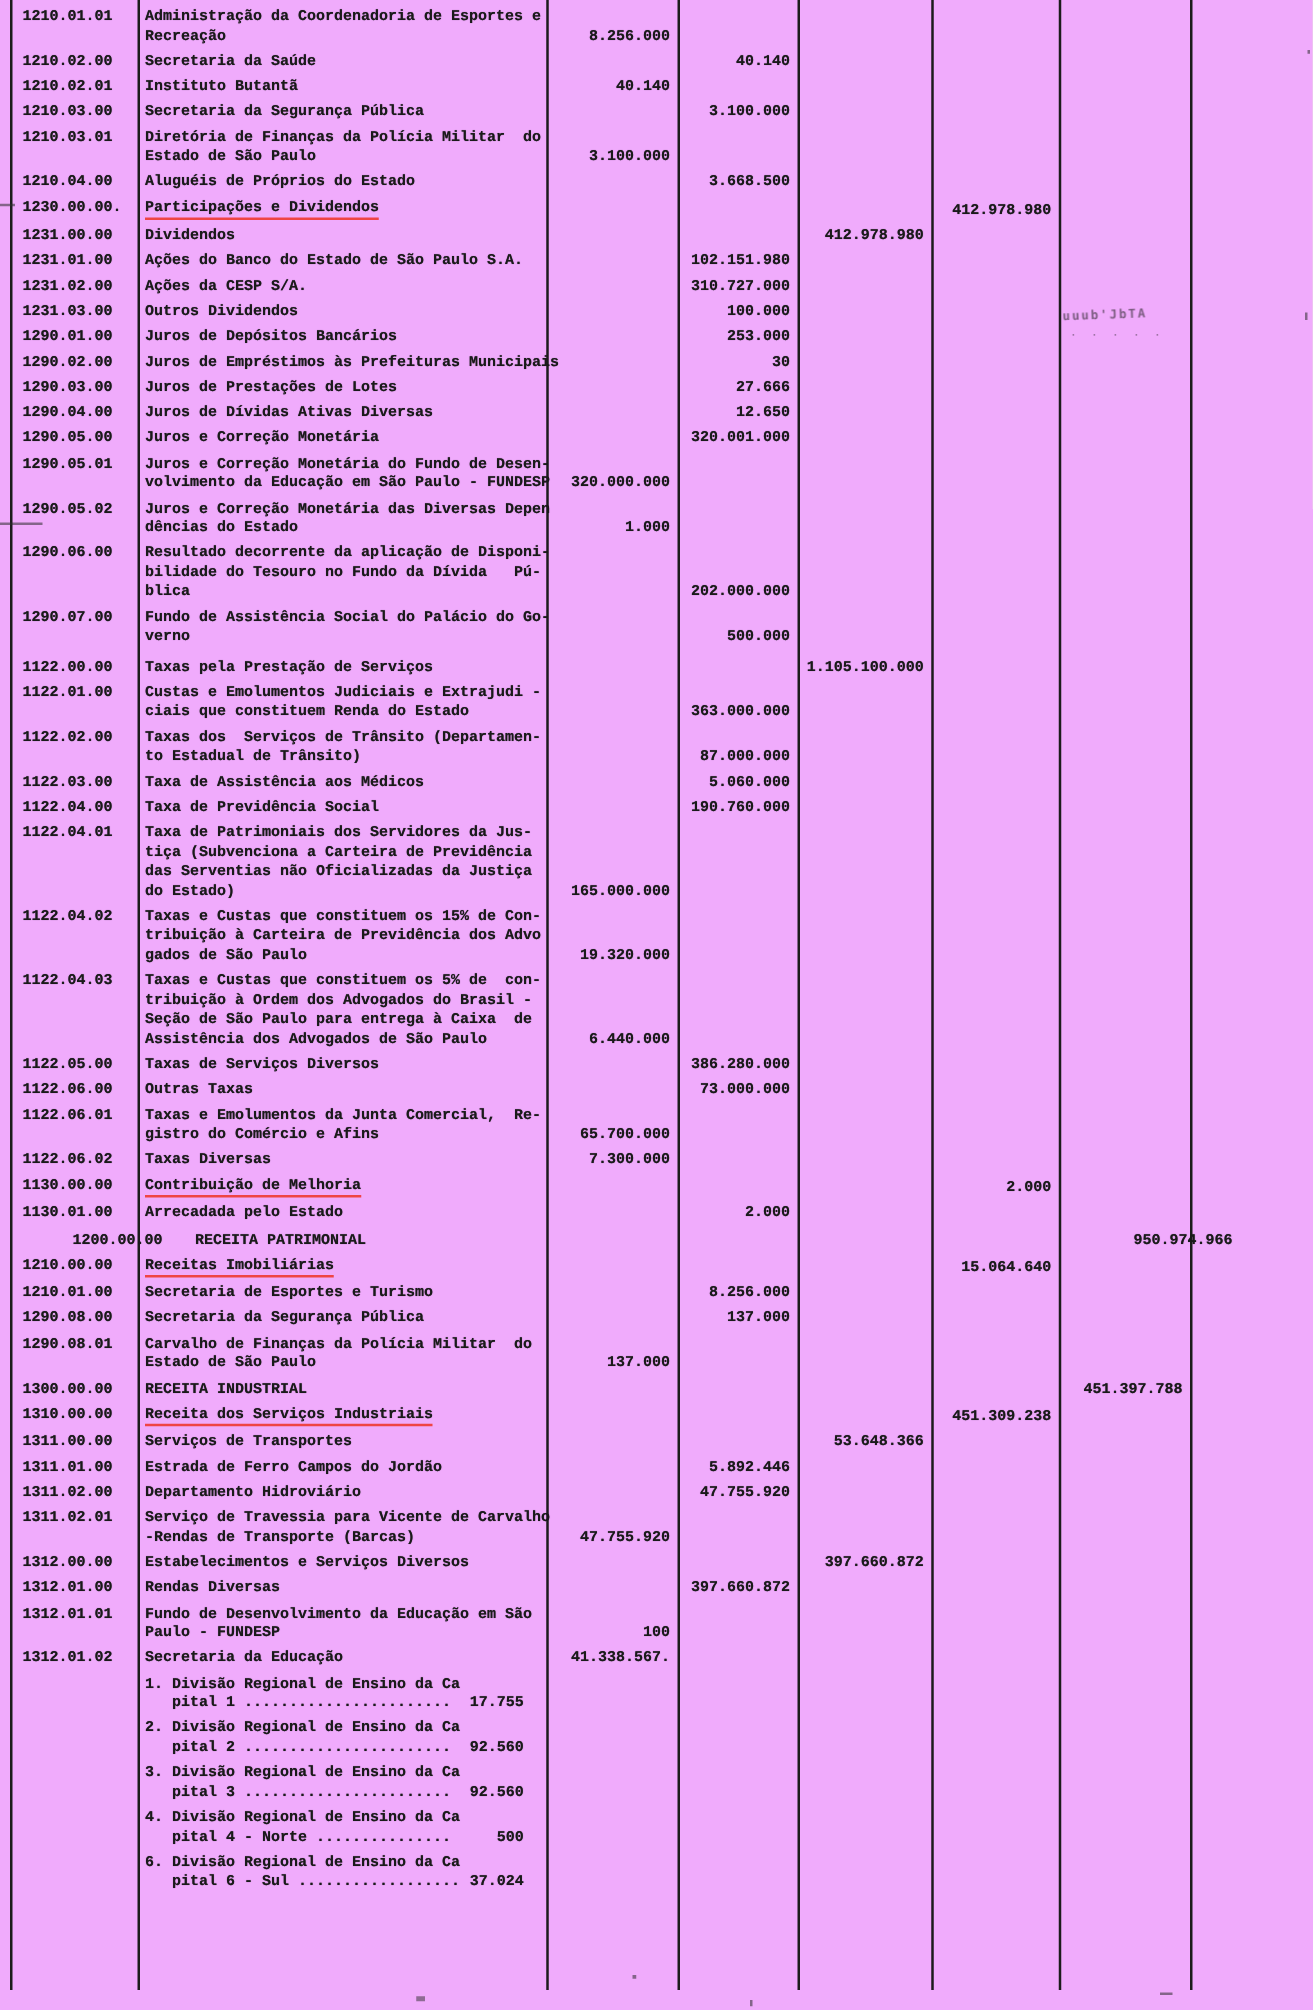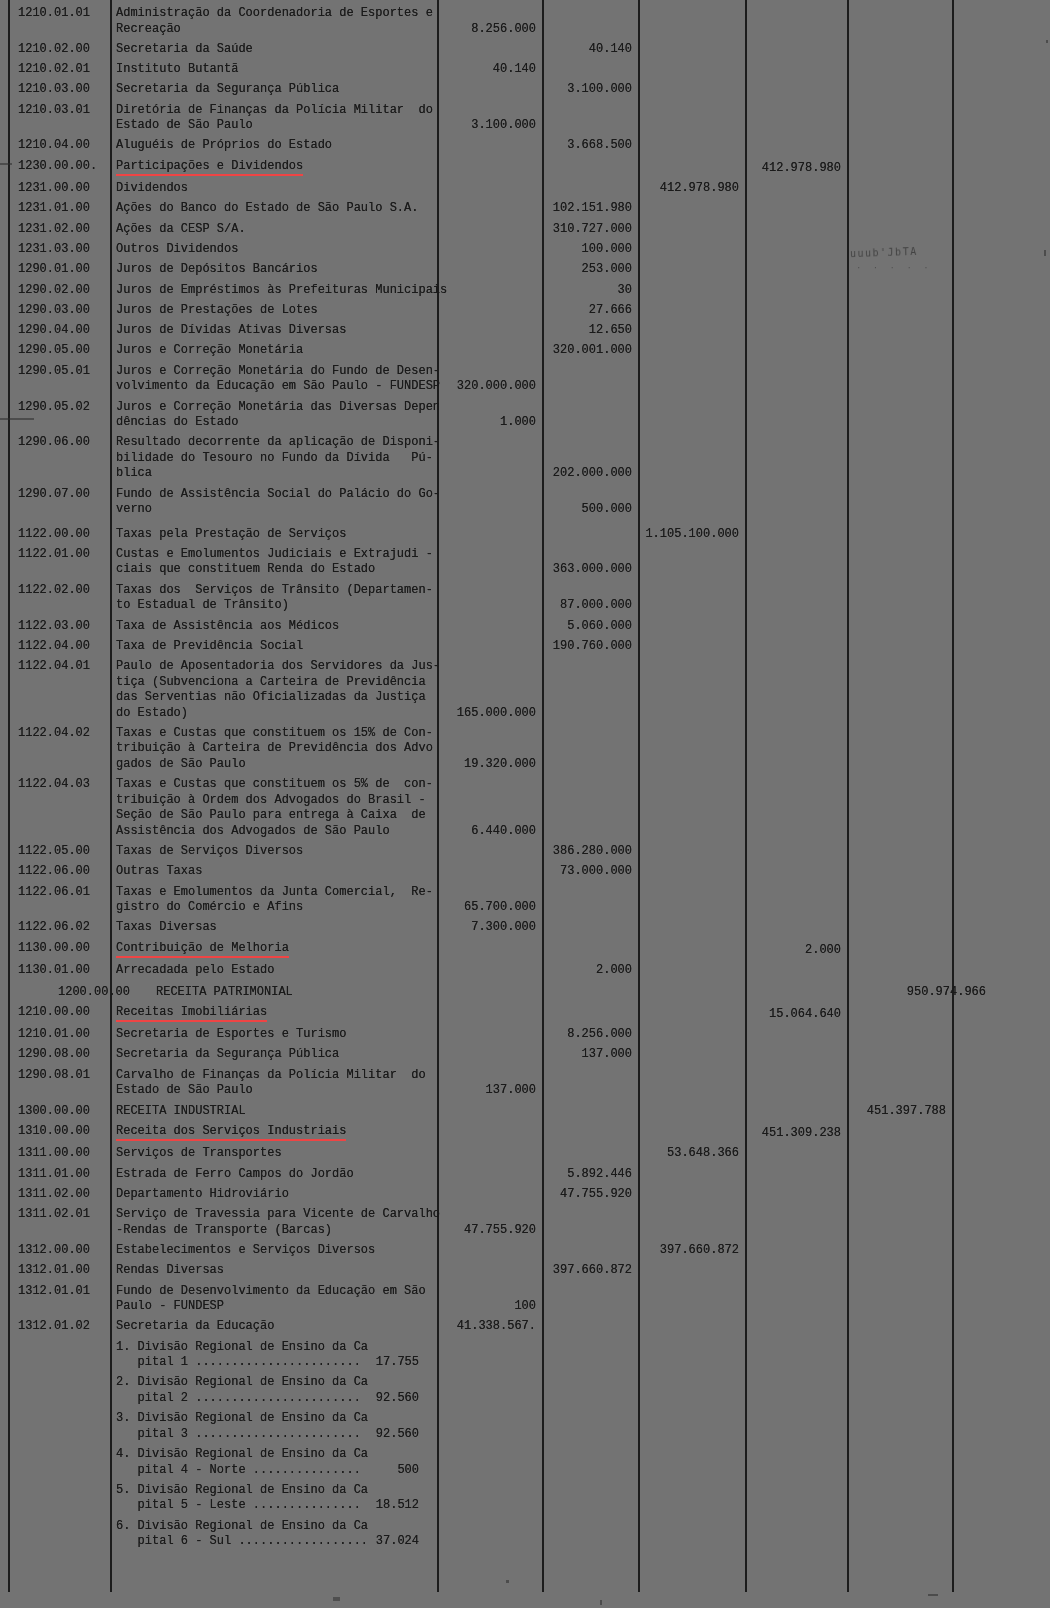--- a/index.html
+++ b/index.html
@@ -37,21 +37,21 @@
   }
   .smudge2{
     position:absolute;left:856px;top:263px;
     font-size:9px;letter-spacing:3px;opacity:.4;filter:blur(.3px);
   }
   .speck{position:absolute;background:#2b2b2b;opacity:.55;}
 </style>
 </head>
 <body>
 
-<div class="page" style="background: #737373; color: rgb(26, 26, 26);">
+<div class="page" style="background: #f0abfc; color: rgb(26, 26, 26); font-weight: bold;">
 
   <div class="vline" style="left:8px;"></div>
   <div class="vline" style="left:110px;"></div>
   <div class="vline" style="left:437px;"></div>
   <div class="vline" style="left:542px;"></div>
   <div class="vline" style="left:638px;"></div>
   <div class="vline" style="left:745px;"></div>
   <div class="vline" style="left:847px;"></div>
   <div class="vline" style="left:952px;"></div>
 
@@ -336,21 +336,21 @@
         </div>
         <div class="cell val"></div>
         <div class="cell val"><div class="vv">190.760.000</div></div>
         <div class="cell val"></div>
         <div class="cell val"></div>
         <div class="cell val"></div>
       </div>
       <div class="row">
         <div class="cell code">1122.04.01</div>
         <div class="cell desc">
-          <div class="ln">Paulo de Aposentadoria dos Servidores da Jus-</div>
+          <div class="ln">Taxa de Patrimoniais dos Servidores da Jus-</div>
           <div class="ln">tiça (Subvenciona a Carteira de Previdência</div>
           <div class="ln">das Serventias não Oficializadas da Justiça</div>
           <div class="ln">do Estado)</div>
         </div>
         <div class="cell val"><div class="vv">165.000.000</div></div>
         <div class="cell val"></div>
         <div class="cell val"></div>
         <div class="cell val"></div>
         <div class="cell val"></div>
       </div>
@@ -650,32 +650,20 @@
         <div class="cell val"></div>
         <div class="cell val"></div>
         <div class="cell val"></div>
         <div class="cell val"></div>
       </div>
       <div class="row subrow">
         <div class="cell code"></div>
         <div class="cell desc">
           <div class="ln">4. Divisão Regional de Ensino da Ca</div>
           <div class="ln flexln"><div class="dots">   pital 4 - Norte ...............</div><div class="subval">500</div></div>
-        </div>
-        <div class="cell val"></div>
-        <div class="cell val"></div>
-        <div class="cell val"></div>
-        <div class="cell val"></div>
-        <div class="cell val"></div>
-      </div>
-      <div class="row subrow">
-        <div class="cell code"></div>
-        <div class="cell desc">
-          <div class="ln">5. Divisão Regional de Ensino da Ca</div>
-          <div class="ln flexln"><div class="dots">   pital 5 - Leste ...............</div><div class="subval">18.512</div></div>
         </div>
         <div class="cell val"></div>
         <div class="cell val"></div>
         <div class="cell val"></div>
         <div class="cell val"></div>
         <div class="cell val"></div>
       </div>
       <div class="row subrow">
         <div class="cell code"></div>
         <div class="cell desc">

